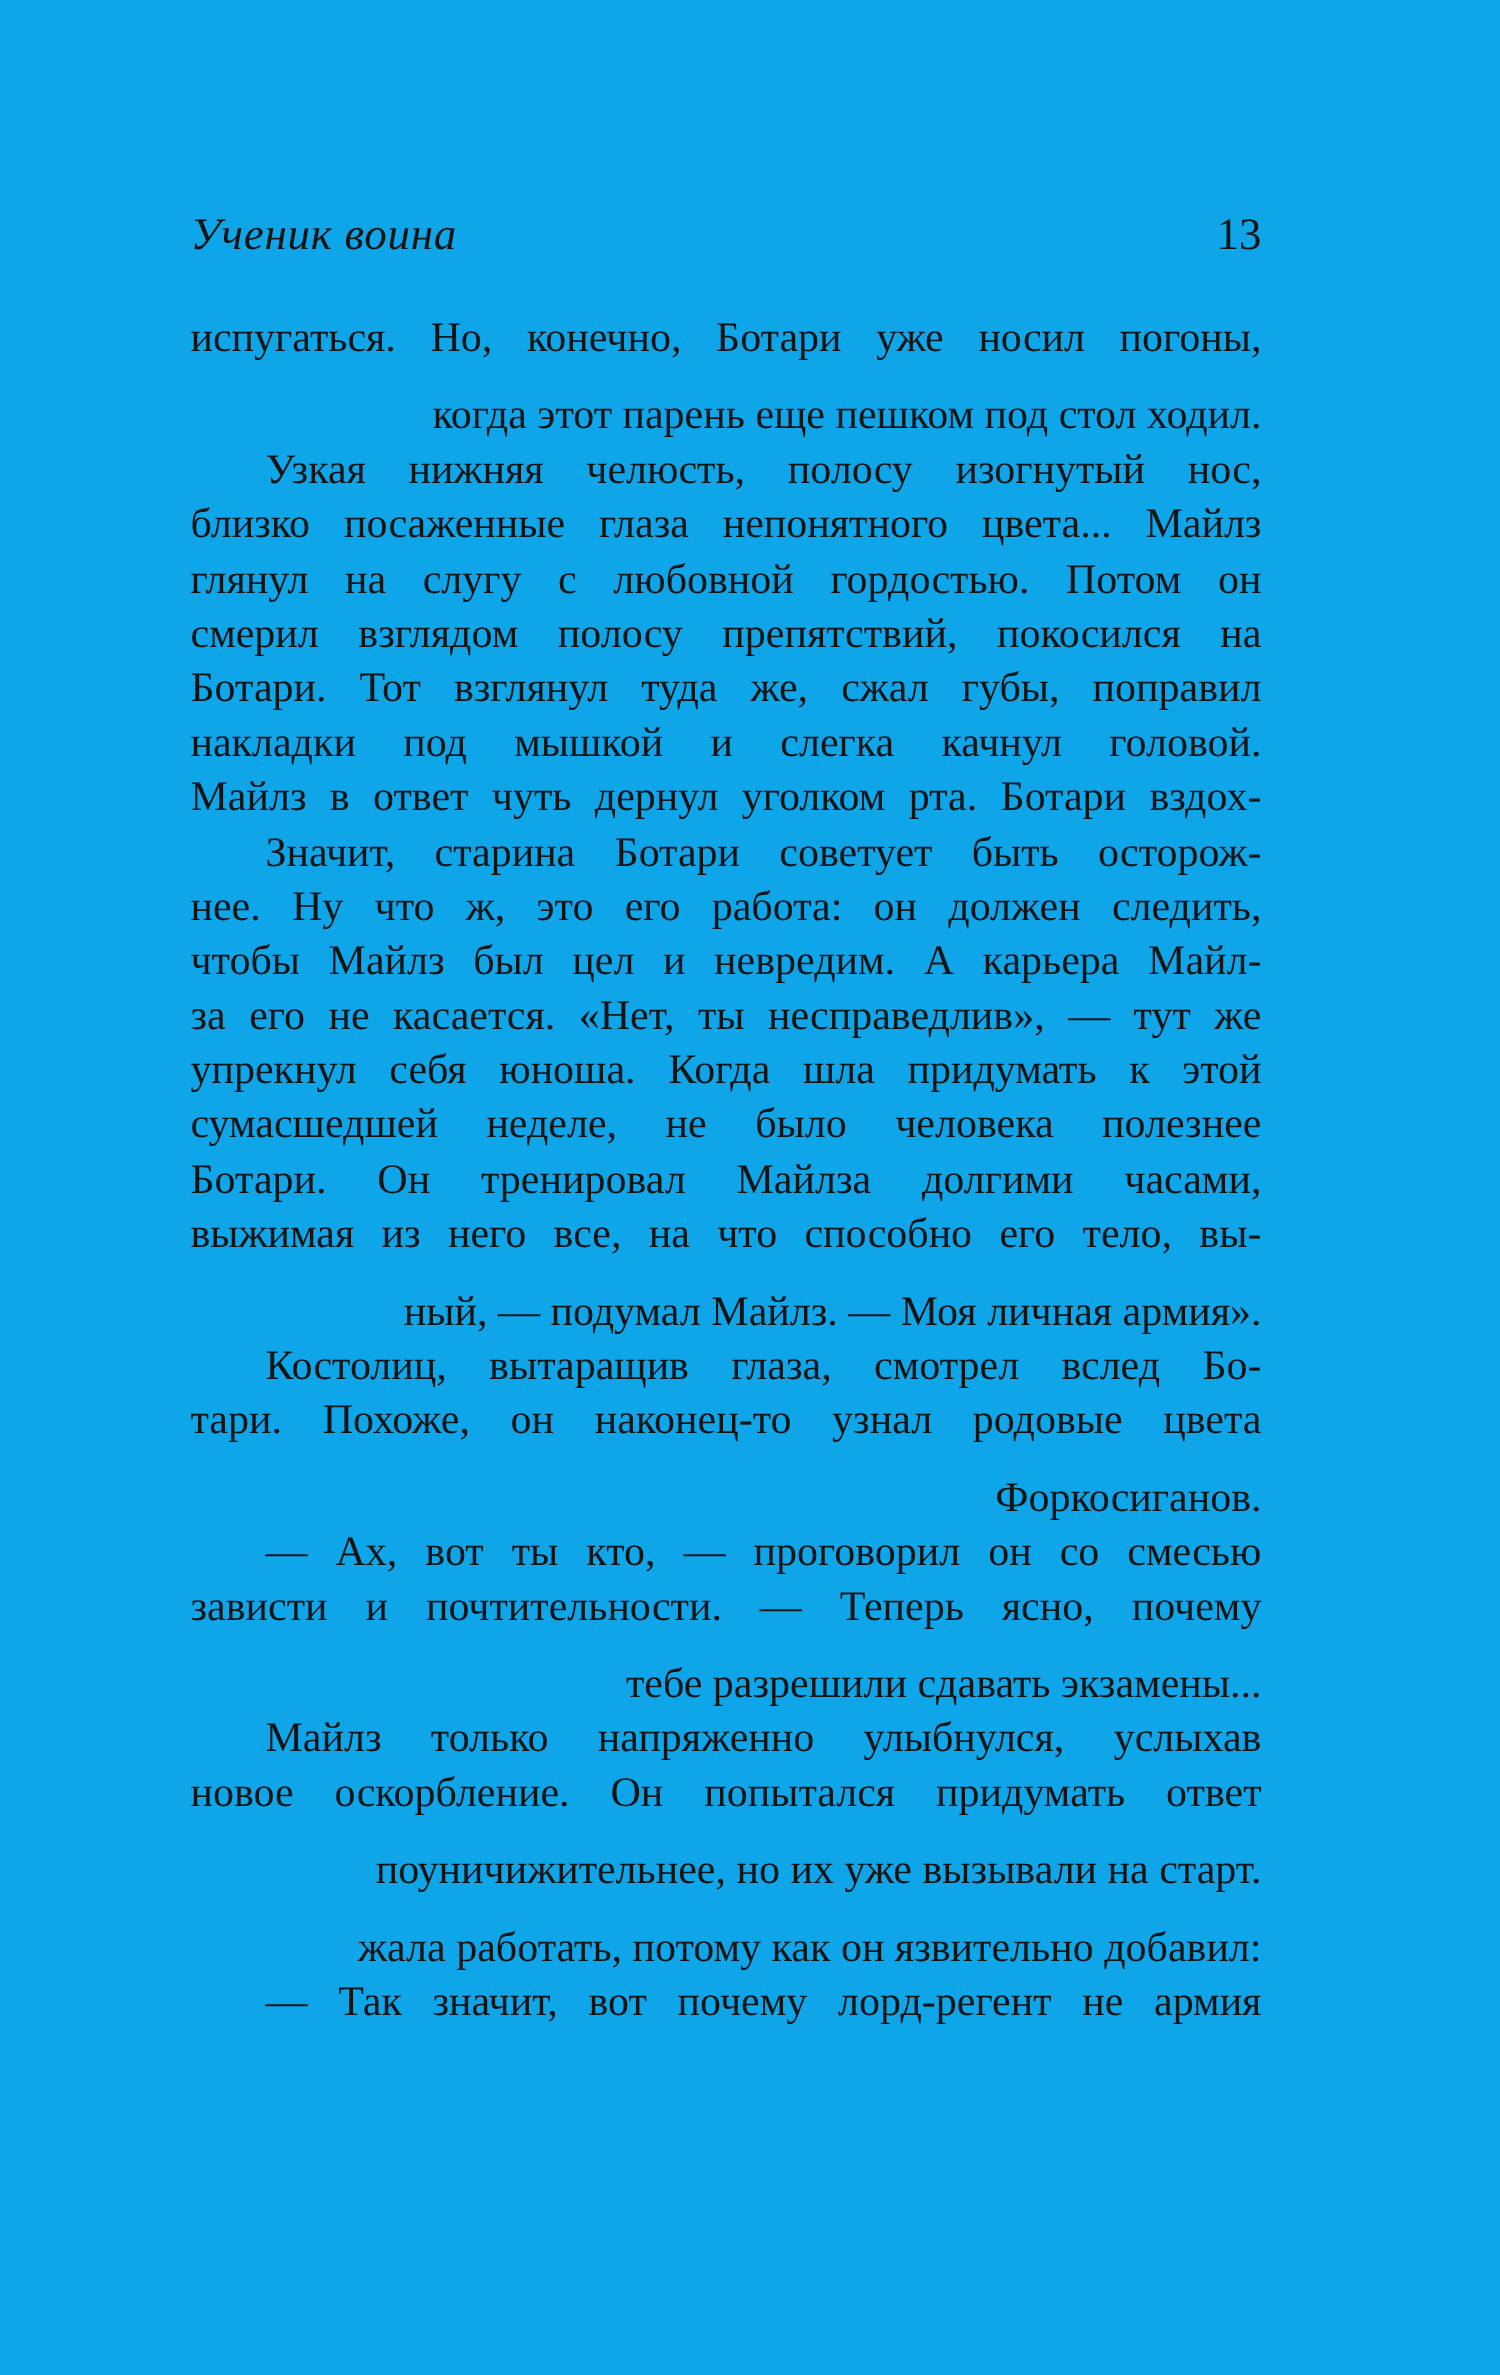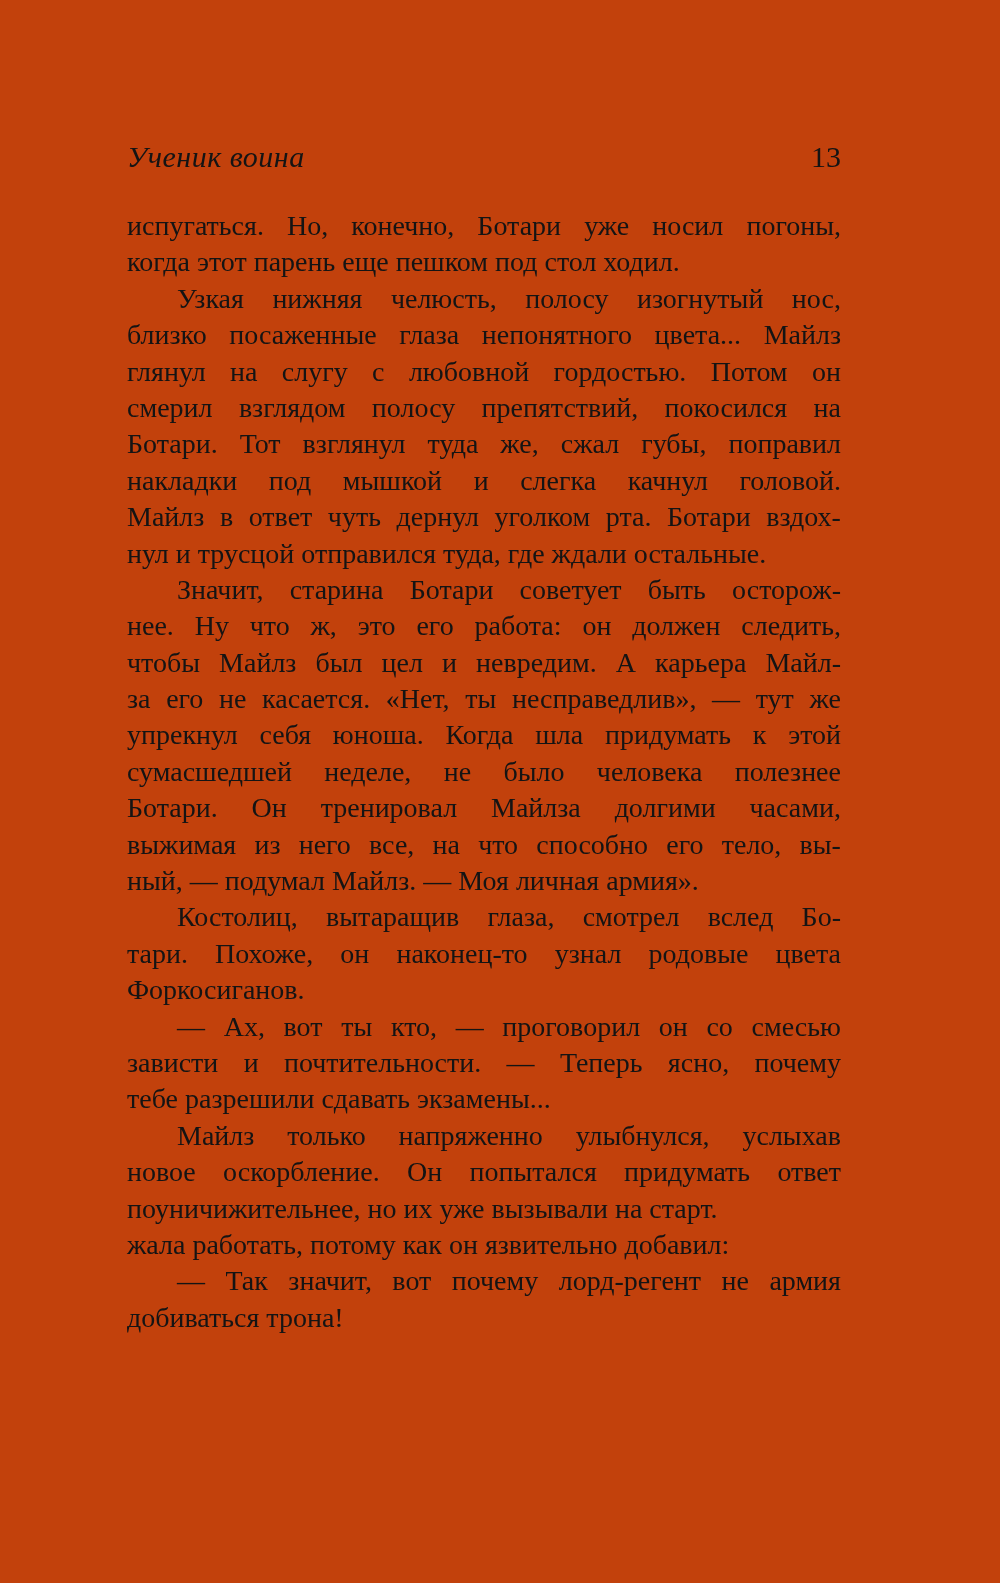--- a/index.html
+++ b/index.html
@@ -4,21 +4,21 @@
 <style>
   html, body {
     margin: 0;
     padding: 0;
     background: #ffffff;
   }
   .page {
     position: relative;
     width: 1000px;
     height: 1583px;
-    background: #c2410c;
+    background: #0ea5e9;
     color: #141414;
     font-family: "Liberation Serif", "DejaVu Serif", serif;
     overflow: hidden;
   }
   .header {
     position: absolute;
     left: 127px;
     top: 140px;
     width: 714px;
     display: flex;
@@ -45,21 +45,22 @@
   .line {
     display: flex;
     justify-content: space-between;
     height: 36.4px;
   }
   .line.indent {
     padding-left: 50px;
   }
   .line.last {
     display: block;
-    text-align: left;
+    text-align: right;
+    margin-top: 15px;
   }
   .line span {
     white-space: pre;
   }
 </style>
 </head>
 <body>
 
 <div class="page">
   <div class="header">
@@ -134,21 +135,20 @@
         <span>Майлз</span>
         <span>в</span>
         <span>ответ</span>
         <span>чуть</span>
         <span>дернул</span>
         <span>уголком</span>
         <span>рта.</span>
         <span>Ботари</span>
         <span>вздох-</span>
       </div>
-      <div class="line last">нул и трусцой отправился туда, где ждали остальные.</div>
       <div class="line indent">
         <span>Значит,</span>
         <span>старина</span>
         <span>Ботари</span>
         <span>советует</span>
         <span>быть</span>
         <span>осторож-</span>
       </div>
       <div class="line">
         <span>нее.</span>
@@ -284,15 +284,14 @@
       <div class="line indent">
         <span>—</span>
         <span>Так</span>
         <span>значит,</span>
         <span>вот</span>
         <span>почему</span>
         <span>лорд-регент</span>
         <span>не</span>
         <span>армия</span>
       </div>
-      <div class="line last">добиваться трона!</div>
     </div>
 </div>
 
 </body></html>

